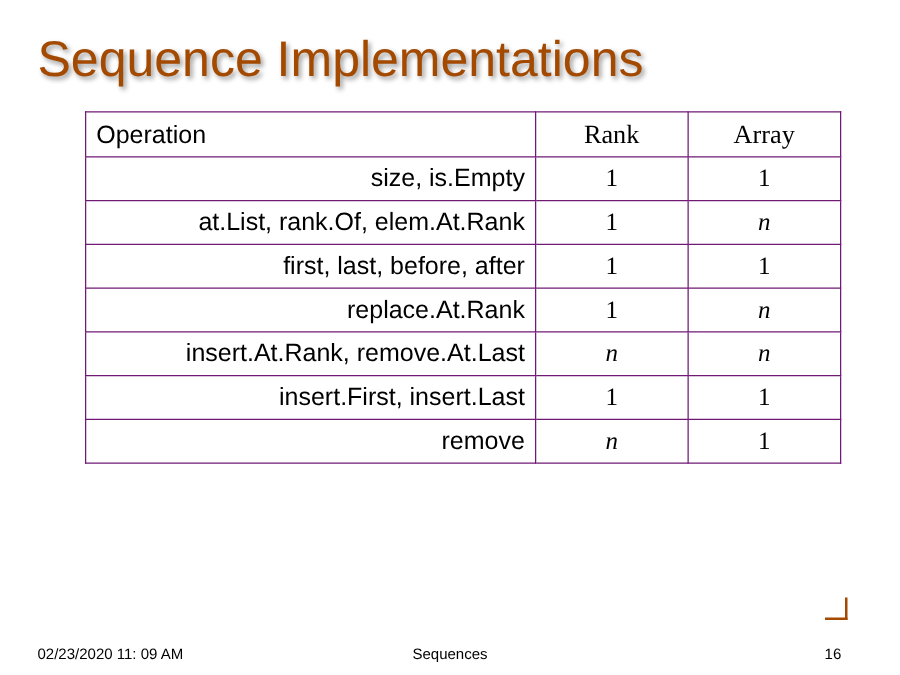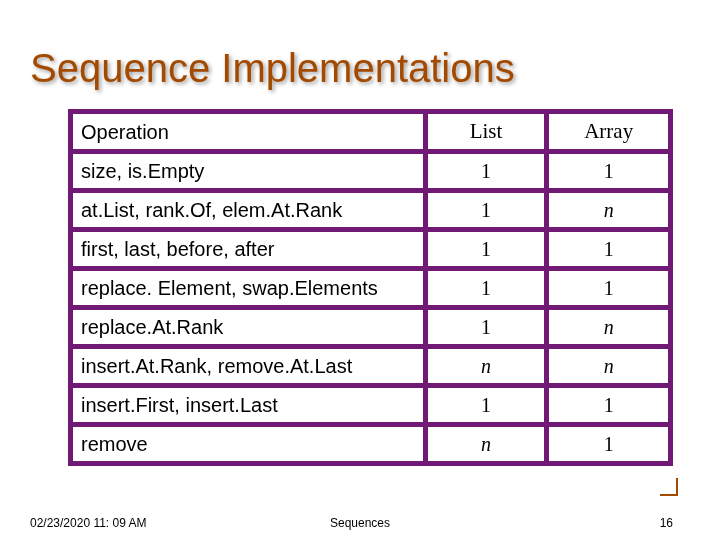--- a/index.html
+++ b/index.html
@@ -10,44 +10,44 @@
     background: #fff;
     font-family: Verdana, Geneva, sans-serif;
     position: relative;
     overflow: hidden;
   }
   .slide {
     width: 720px;
     height: 540px;
     position: relative;
     box-sizing: border-box;
-    padding: 36px 40px 20px 40px;
+    padding: 16px 40px 20px 40px;
   }
   .title {
     font-family: "Trebuchet MS", "Segoe UI", Verdana, sans-serif;
     font-size: 40px;
     color: #a34a00;
     margin: 10px 0 18px -10px;
     text-shadow: 2px 2px 4px rgba(0,0,0,0.4);
   }
   table.complexity {
     border-collapse: collapse;
     width: 605px;
     margin-left: 28px;
   }
   table.complexity th, table.complexity td {
-    border: 5px solid #701a75;
+    border: 1px solid #701a75;
     padding: 4px 8px;
     font-size: 20px;
     line-height: 1.3;
     color: #000;
     height: 24px;
   }
   table.complexity td.op {
-    text-align: left;
+    text-align: right;
     font-family: Verdana, sans-serif;
     width: 360px;
   }
   table.complexity td.val {
     text-align: center;
     font-family: "Times New Roman", serif;
     width: 110px;
   }
   table.complexity td.val .italic {
     font-style: italic;
@@ -119,42 +119,37 @@
 <body>
 
 <div class="slide">
 
   <div class="title">Sequence Implementations</div>
 
   <table class="complexity">
     <thead>
       <tr>
         <th class="op-hdr">Operation</th>
-        <th class="col-hdr">List</th>
+        <th class="col-hdr">Rank</th>
         <th class="col-hdr">Array</th>
       </tr>
     </thead>
     <tbody>
         <tr>
           <td class="op">size, is.Empty</td>
           <td class="val"><span>1</span></td>
           <td class="val"><span>1</span></td>
         </tr>
         <tr>
           <td class="op">at.List, rank.Of, elem.At.Rank</td>
           <td class="val"><span>1</span></td>
           <td class="val"><span class="italic">n</span></td>
         </tr>
         <tr>
           <td class="op">first, last, before, after</td>
-          <td class="val"><span>1</span></td>
-          <td class="val"><span>1</span></td>
-        </tr>
-        <tr>
-          <td class="op">replace. Element, swap.Elements</td>
           <td class="val"><span>1</span></td>
           <td class="val"><span>1</span></td>
         </tr>
         <tr>
           <td class="op">replace.At.Rank</td>
           <td class="val"><span>1</span></td>
           <td class="val"><span class="italic">n</span></td>
         </tr>
         <tr>
           <td class="op">insert.At.Rank, remove.At.Last</td>

